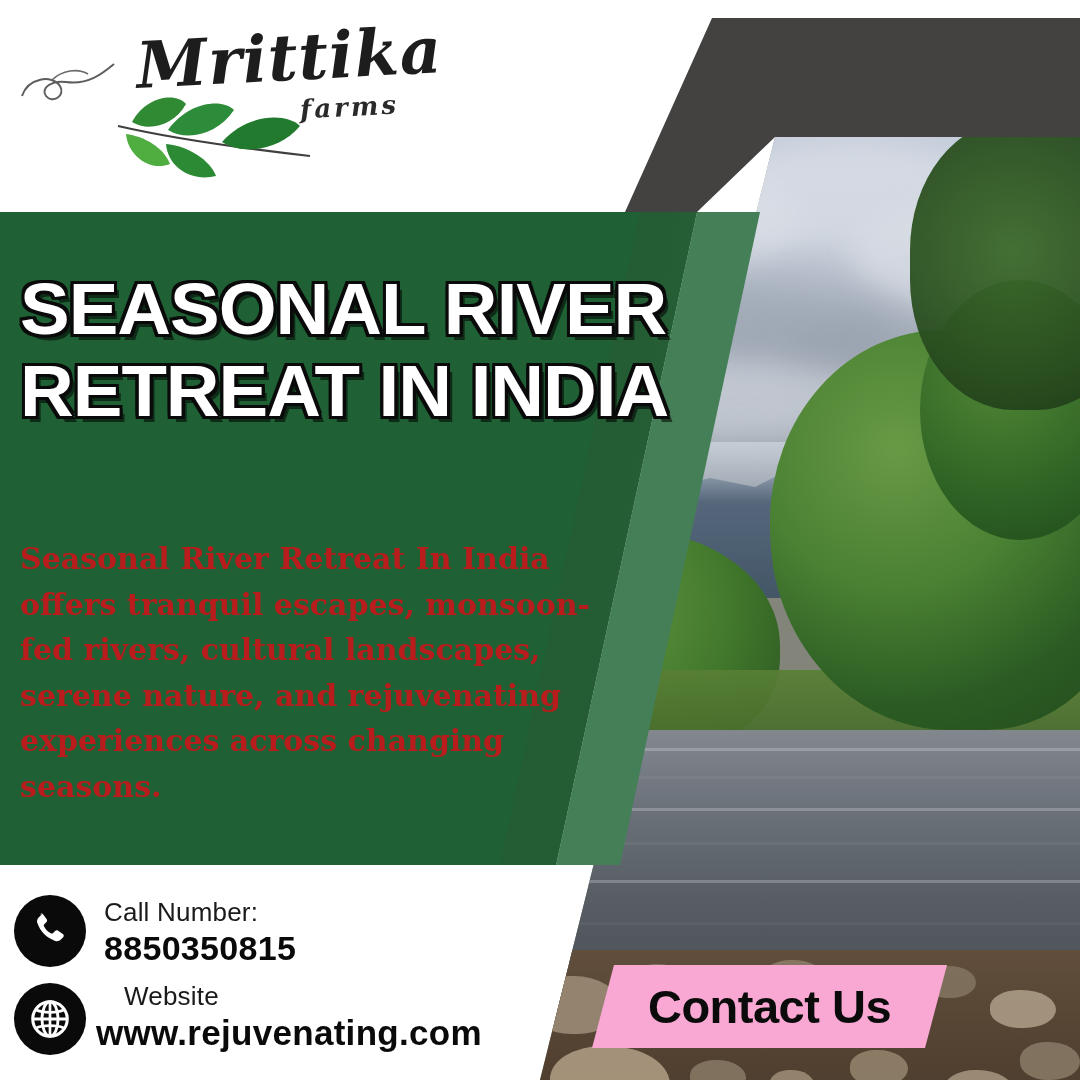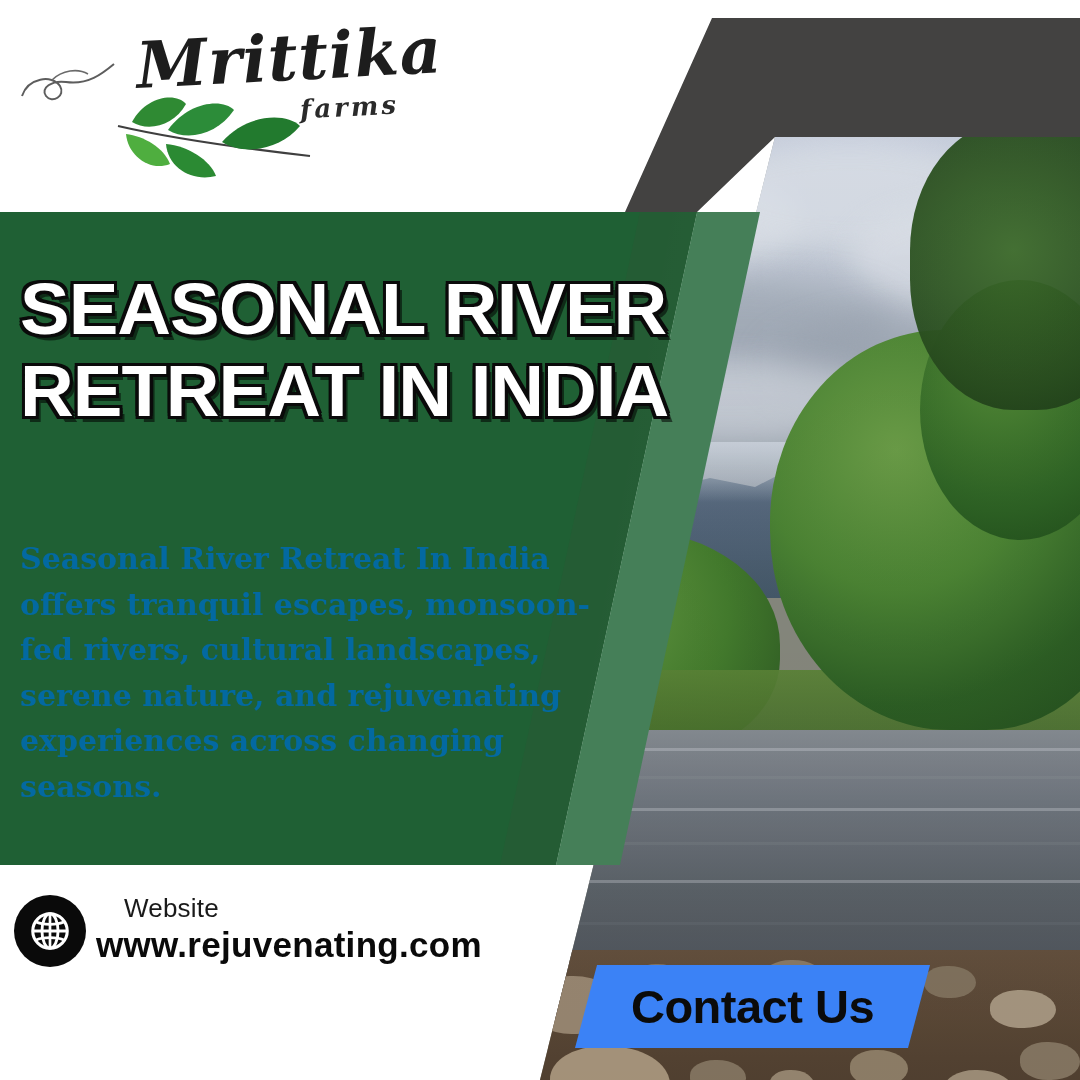--- a/index.html
+++ b/index.html
@@ -104,37 +104,37 @@
       0 -3px 0 #0a0a0a, 0 3px 0 #0a0a0a, -3px 0 0 #0a0a0a, 3px 0 0 #0a0a0a,
       5px 6px 0 rgba(0,0,0,.55);
     transform:scaleX(1.02);transform-origin:left top;
   }
   .headline div{white-space:nowrap;}
 
   
   .paragraph{
     position:absolute;left:20px;top:536px;width:600px;
     font-family:"DejaVu Serif", serif;
-    font-weight:700;font-size:30px;line-height:1.52;color:#0369a1;
+    font-weight:700;font-size:30px;line-height:1.52;color:#b91c1c;
   }
 
   
   .contact{position:absolute;left:14px;top:895px;width:520px;}
   .c-row{position:relative;height:88px;}
   .c-icon{position:absolute;left:0;top:0;width:72px;height:72px;border-radius:50%;background:#0a0a0a;}
   .c-icon svg{position:absolute;left:50%;top:50%;transform:translate(-50%,-50%);}
   .c-label{position:absolute;left:90px;top:2px;font-size:26px;color:#1a1a1a;font-weight:400;letter-spacing:.2px;}
   .c-value{position:absolute;left:90px;top:34px;font-size:34px;color:#0a0a0a;font-weight:700;letter-spacing:.3px;}
   .c-row.web .c-label{left:110px;top:-2px;}
   .c-row.web .c-value{left:82px;top:30px;font-size:35px;}
 
   
   .cta{
-    position:absolute;left:575px;top:965px;width:355px;height:108px;
-    background:#3b82f6;
+    position:absolute;left:592px;top:965px;width:355px;height:108px;
+    background:#f9a8d4;
     clip-path:polygon(22px 0, 355px 0, 333px 83px, 0 83px);
   }
   .cta-label{
     position:absolute;left:0;top:0;width:355px;height:83px;
     display:flex;align-items:center;justify-content:center;
     font-family:"Liberation Sans", sans-serif;
     font-weight:700;font-size:47px;color:#0b0b0b;letter-spacing:-.5px;
   }
 </style>
 </head>
@@ -212,20 +212,29 @@
   </div>
 
   <div class="headline">
     <div>SEASONAL RIVER</div>
     <div>RETREAT IN INDIA</div>
   </div>
 
   <div class="paragraph">Seasonal River Retreat In India offers tranquil escapes, monsoon-fed rivers, cultural landscapes, serene nature, and rejuvenating experiences across changing seasons.</div>
 
   <div class="contact">
+    <div class="c-row phone">
+      <span class="c-icon">
+        <svg width="44" height="44" viewBox="0 0 24 24">
+          <path fill="#ffffff" d="M6.6 2.8c.5-.5 1.3-.4 1.7.2l1.9 2.6c.3.5.3 1.1-.1 1.5l-1.2 1.2c-.3.3-.4.7-.2 1.1.9 1.8 2.1 3 3.9 3.9.4.2.8.1 1.1-.2l1.2-1.2c.4-.4 1-.4 1.5-.1l2.6 1.9c.6.4.7 1.2.2 1.7l-1.3 1.3c-.8.8-2 1.1-3.1.7-2.3-.8-4.3-2-6-3.7s-2.9-3.7-3.7-6c-.4-1.1-.1-2.3.7-3.1l1.8-1.8z"></path>
+        </svg>
+      </span>
+      <span class="c-label">Call Number:</span>
+      <span class="c-value">8850350815</span>
+    </div>
     <div class="c-row web">
       <span class="c-icon">
         <svg width="46" height="46" viewBox="0 0 24 24">
           <circle cx="12" cy="12" r="9" fill="none" stroke="#ffffff" stroke-width="1.6"></circle>
           <ellipse cx="12" cy="12" rx="4.2" ry="9" fill="none" stroke="#ffffff" stroke-width="1.5"></ellipse>
           <line x1="3" y1="12" x2="21" y2="12" stroke="#ffffff" stroke-width="1.5"></line>
           <path d="M4.6 7.2 C8 9, 16 9, 19.4 7.2" fill="none" stroke="#ffffff" stroke-width="1.4"></path>
           <path d="M4.6 16.8 C8 15, 16 15, 19.4 16.8" fill="none" stroke="#ffffff" stroke-width="1.4"></path>
           <line x1="12" y1="3" x2="12" y2="21" stroke="#ffffff" stroke-width="1.4"></line>
         </svg>

